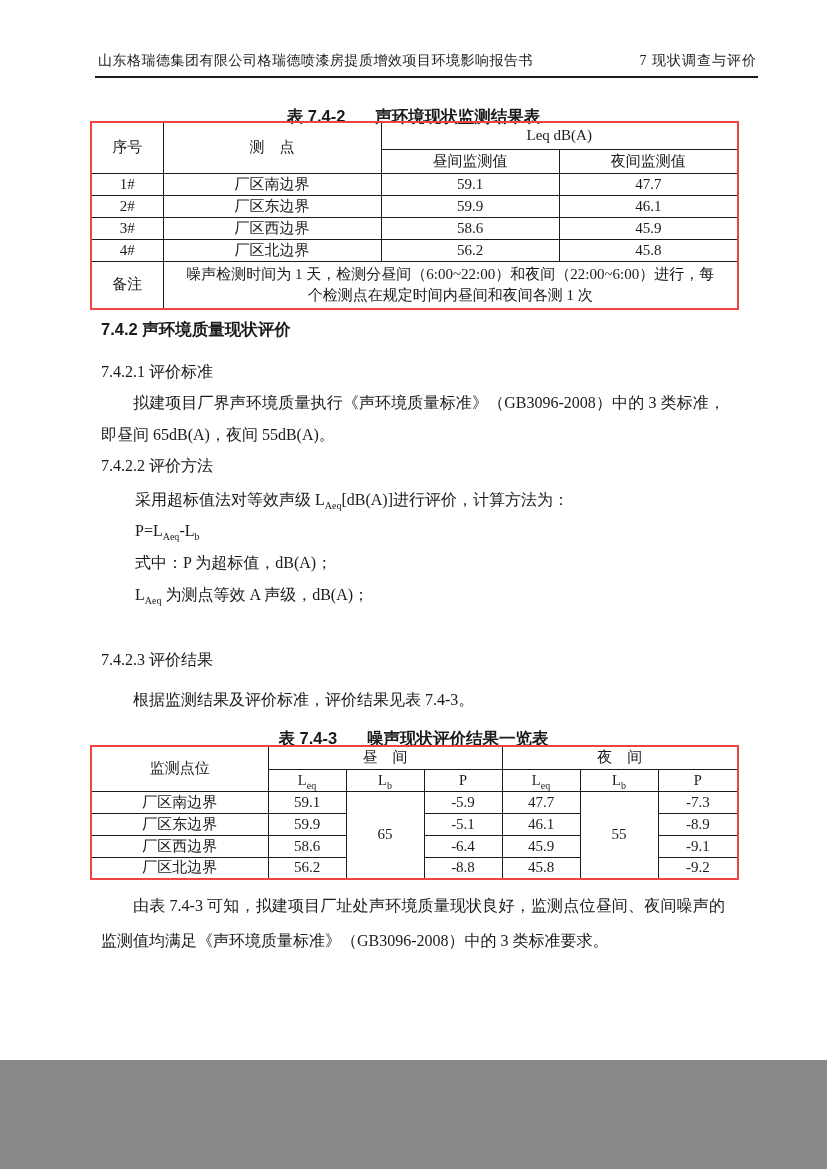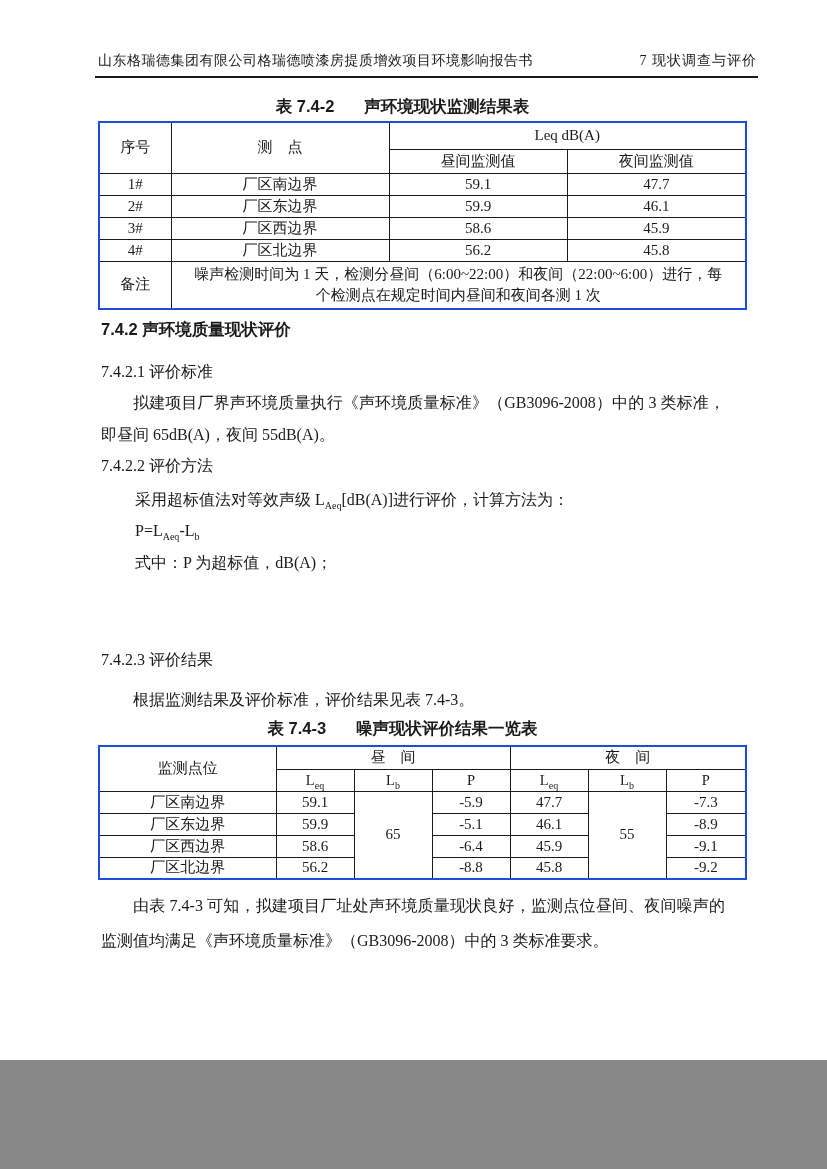--- a/index.html
+++ b/index.html
@@ -15,23 +15,23 @@
   }
   
   .hdr-left  { position: absolute; left: 98px;  top: 52px; font-size: 14px; letter-spacing: 0.5px; }
   .hdr-right { position: absolute; right: 70px; top: 52px; font-size: 14px; letter-spacing: 1px; }
   .hdr-rule  { position: absolute; left: 95px; top: 76px; width: 663px; height: 2px; background: #1a1a1a; }
   .ftr-rule  { position: absolute; left: 95px; top: 1078px; width: 663px; height: 2px; background: #1a1a1a; }
   .ftr-page  { position: absolute; left: 0; top: 1092px; width: 827px; text-align: center; font-size: 14px; }
   .ftr-co    { position: absolute; right: 70px; top: 1092px; font-size: 18px; letter-spacing: 0.5px; }
   
   .tbl-caption {
-    position: absolute; left: 79px; width: 647px; text-align: center;
+    position: absolute; left: 90px; width: 647px; text-align: center;
     font-family: "Liberation Sans", "DejaVu Sans", sans-serif;
-    font-weight: bold; font-size: 16.5px;
+    font-weight: bold; font-size: 16.5px; margin-top: 10px;
   }
   .cap1 { top: 96px; }
   .cap2 { top: 718px; }
   .tbl-caption .cap-label { margin-right: 30px; }
   .h-major {
     position: absolute; left: 101px; top: 319px;
     font-family: "Liberation Sans", "DejaVu Sans", sans-serif;
     font-weight: bold; font-size: 16.5px;
   }
   .h-minor { position: absolute; left: 101px; font-size: 16px; }
@@ -49,23 +49,23 @@
   .p-conclusion { top: 888px; line-height: 35px; }
   .m-line { position: absolute; left: 135px; font-size: 16px; white-space: nowrap; }
   .ml1 { top: 490px; }
   .ml2 { top: 522px; }
   .ml3 { top: 553px; }
   .ml4 { top: 585px; }
   .ml5 { top: 617px; }
   sub { font-size: 10px; line-height: 0; }
   
   table {
-    position: absolute; left: 98px; width: 647px;
+    position: absolute; left: 90px; width: 647px;
     border-collapse: collapse; table-layout: fixed;
-    border: 2px solid #1d4ed8;
+    border: 2px solid #ef4444;
     font-size: 15px;
   }
   td {
     border: 1px solid #1a1a1a;
     text-align: center; vertical-align: middle;
     padding: 0; overflow: hidden;
   }
   .t1 { top: 121px; }
   .t1 tr.r-h1 td { height: 27px; font-size: 15px; }
   .t1 tr.r-h2 td { height: 24px; margin-left: 48px; }
@@ -143,20 +143,23 @@
   <div class="para p-standard">拟建项目厂界声环境质量执行《声环境质量标准》（GB3096-2008）中的 3 类标准，即昼间 65dB(A)，夜间 55dB(A)。</div>
 
   <div class="h-minor h7422">7.4.2.2 评价方法</div>
   <div class="m-line ml1">
     <span>采用超标值法对等效声级 L</span><sub>Aeq</sub><span>[dB(A)]进行评价，计算方法为：</span>
   </div>
   <div class="m-line ml2">
     <span>P=L</span><sub>Aeq</sub><span>-L</span><sub>b</sub>
   </div>
   <div class="m-line ml3">式中：P 为超标值，dB(A)；</div>
+  <div class="m-line ml4">
+    <span>L</span><sub>Aeq</sub><span> 为测点等效 A 声级，dB(A)；</span>
+  </div>
 
   <div class="h-minor h7423">7.4.2.3 评价结果</div>
   <div class="para p-result">根据监测结果及评价标准，评价结果见表 7.4-3。</div>
 
   <div class="tbl-caption cap2">
     <span class="cap-label">表 7.4-3</span><span>噪声现状评价结果一览表</span>
   </div>
 
   <table class="t2">
     <colgroup>

